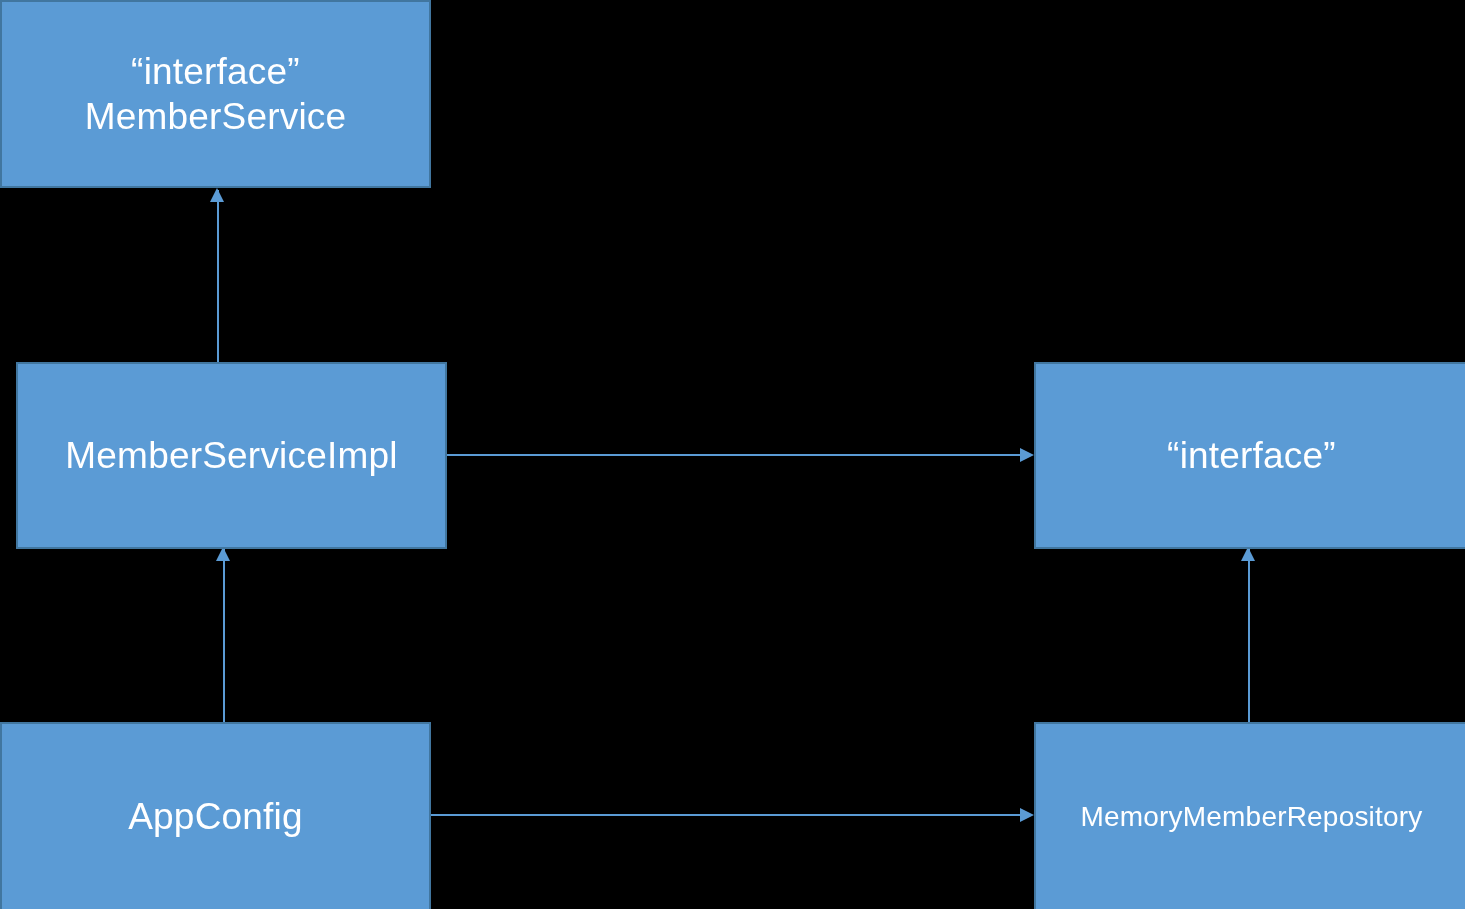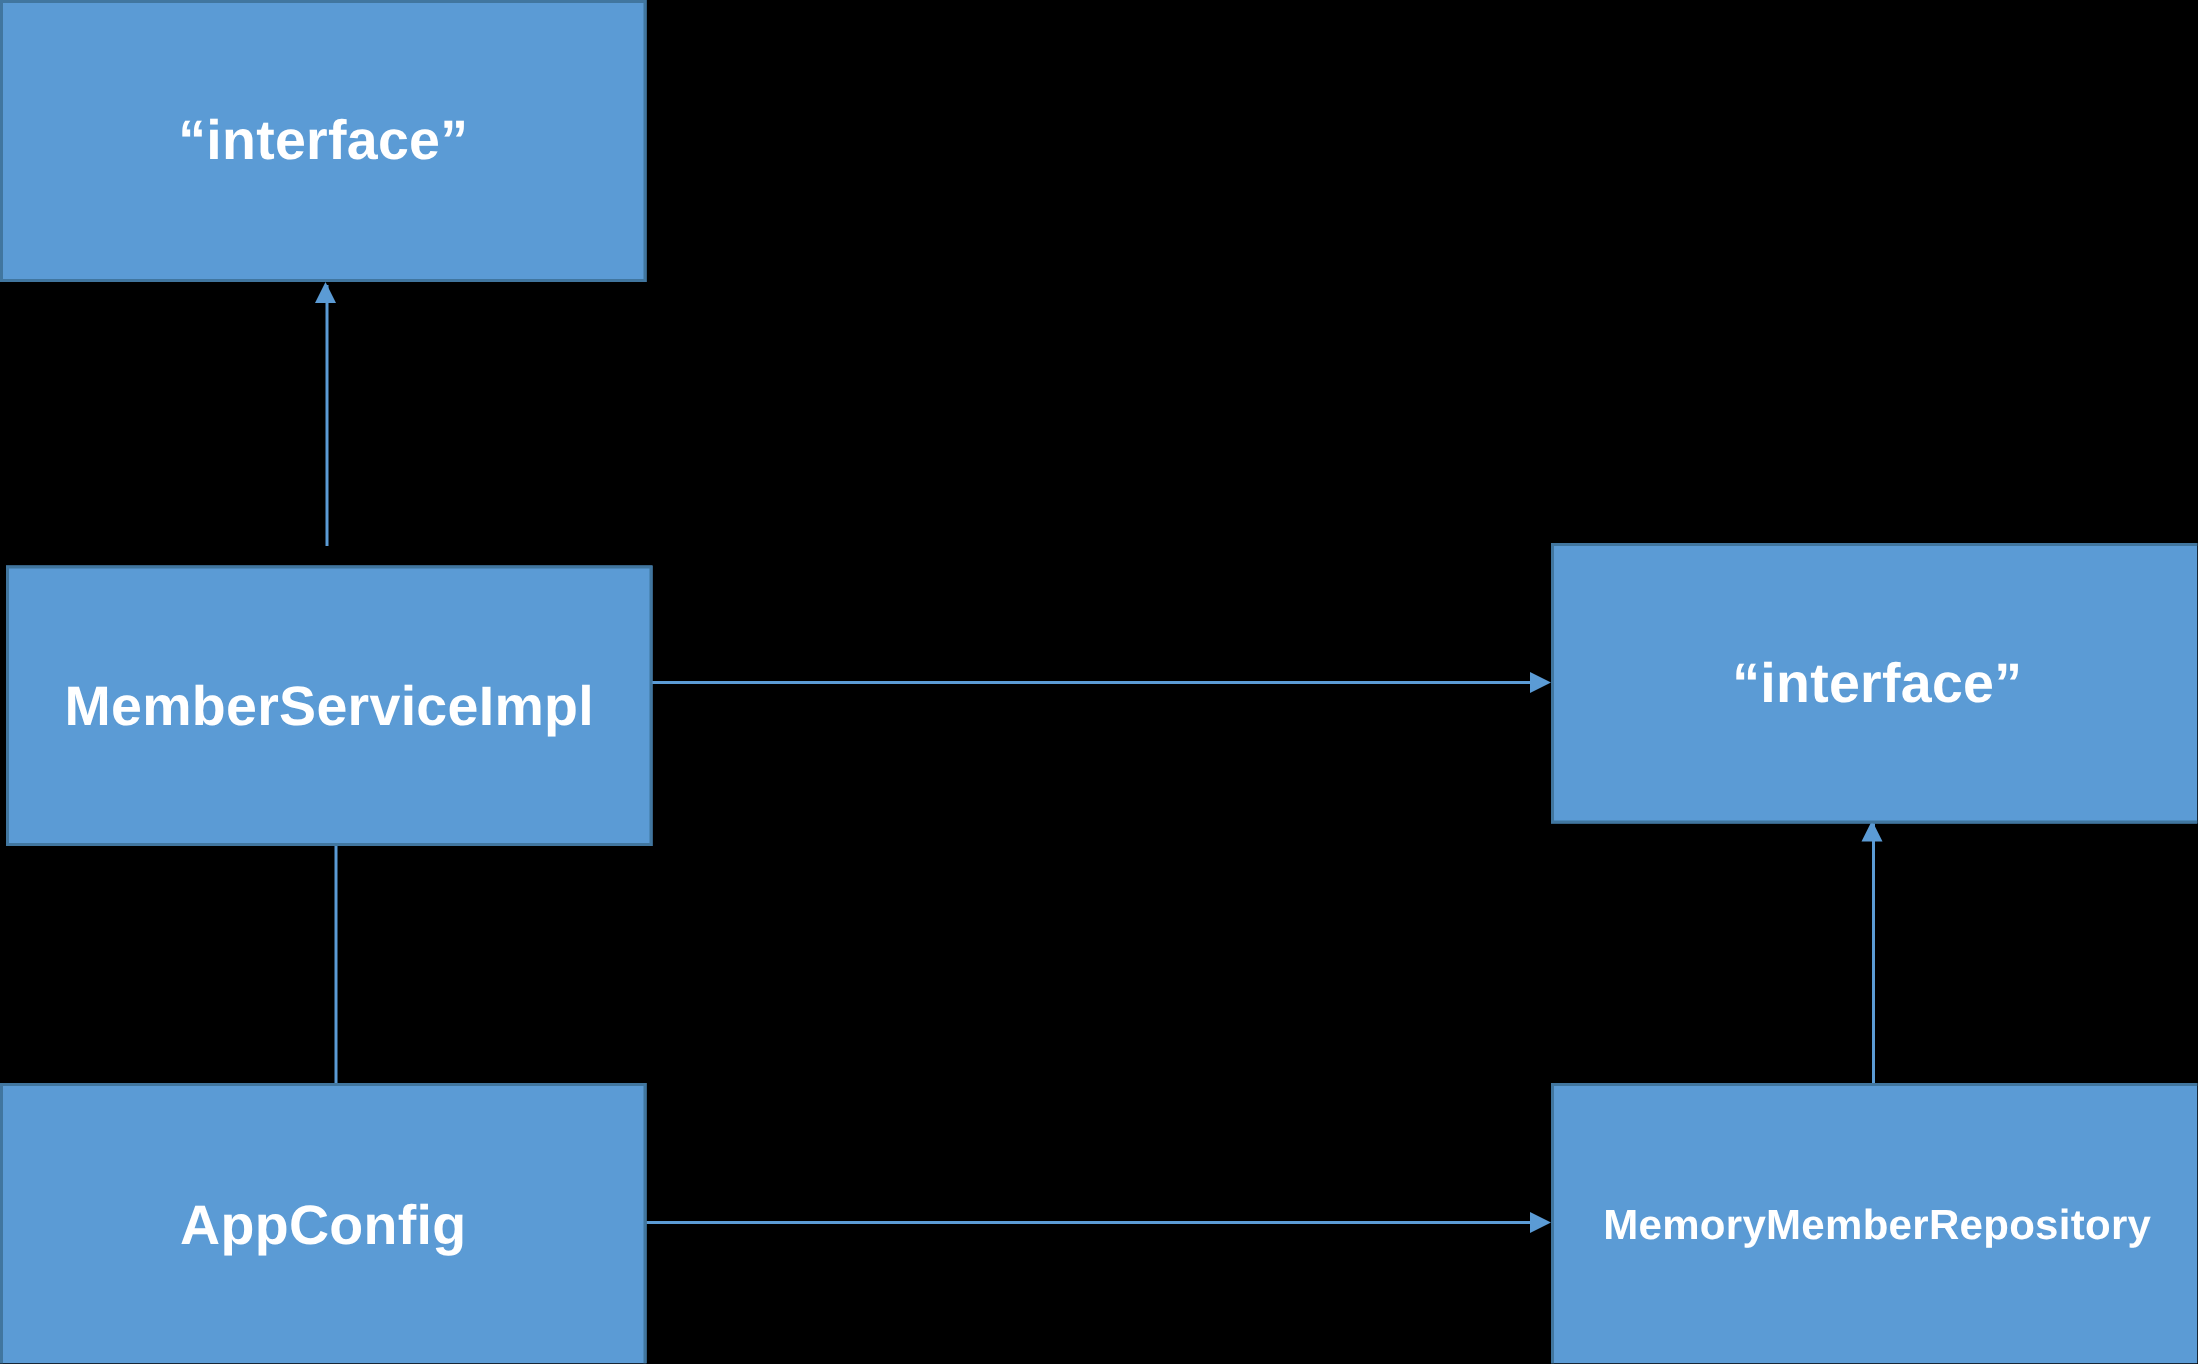--- a/index.html
+++ b/index.html
@@ -25,39 +25,39 @@
     box-sizing: border-box;
     background: #5B9BD5;
     border: 2px solid #41769F;
     color: #FFFFFF;
     display: flex;
     align-items: center;
     justify-content: center;
     text-align: center;
     line-height: 1.22;
     letter-spacing: 0.2px;
-    font-weight: 700;
+    font-weight: 400;
     -webkit-font-smoothing: antialiased;
   }
   .node .label {
     display: block;
     width: 100%;
     padding: 0 8px;
     box-sizing: border-box;
   }
   .node .stereotype {
     display: block;
   }
   .node .cname {
     display: block;
   }
 
   
   #node-member-service       { left: 0px;    top: 0px;   width: 431px; height: 188px; font-size: 37px; }
-  #node-member-service-impl  { left: 4px;    top: 362px; width: 431px; height: 187px; font-size: 37px; margin-top: 15px; }
+  #node-member-service-impl  { left: 16px;    top: 362px; width: 431px; height: 187px; font-size: 37px; }
   #node-app-config           { left: 0px;    top: 722px; width: 431px; height: 190px; font-size: 37px; }
   #node-member-repository    { left: 1034px; top: 362px; width: 435px; height: 187px; font-size: 37px; }
   #node-memory-member-repo   { left: 1034px; top: 722px; width: 435px; height: 190px; font-size: 28px; }
 
   
   .edge {
     position: absolute;
   }
   .edge-line-v {
     position: absolute;
@@ -111,20 +111,21 @@
   </div>
 
   <div class="edge">
     <div class="edge-line-h" style="left:431px; top:814px; width:590px;"></div>
     <div class="arrowhead right" style="left:1020px; top:808px;"></div>
   </div>
 
   <div class="node" id="node-member-service">
     <span class="label">
       <span class="stereotype">“interface”</span>
+      <span class="cname">MemberService</span>
     </span>
   </div>
 
   <div class="node" id="node-member-service-impl">
     <span class="label">
       <span class="cname">MemberServiceImpl</span>
     </span>
   </div>
 
   <div class="node" id="node-app-config">

